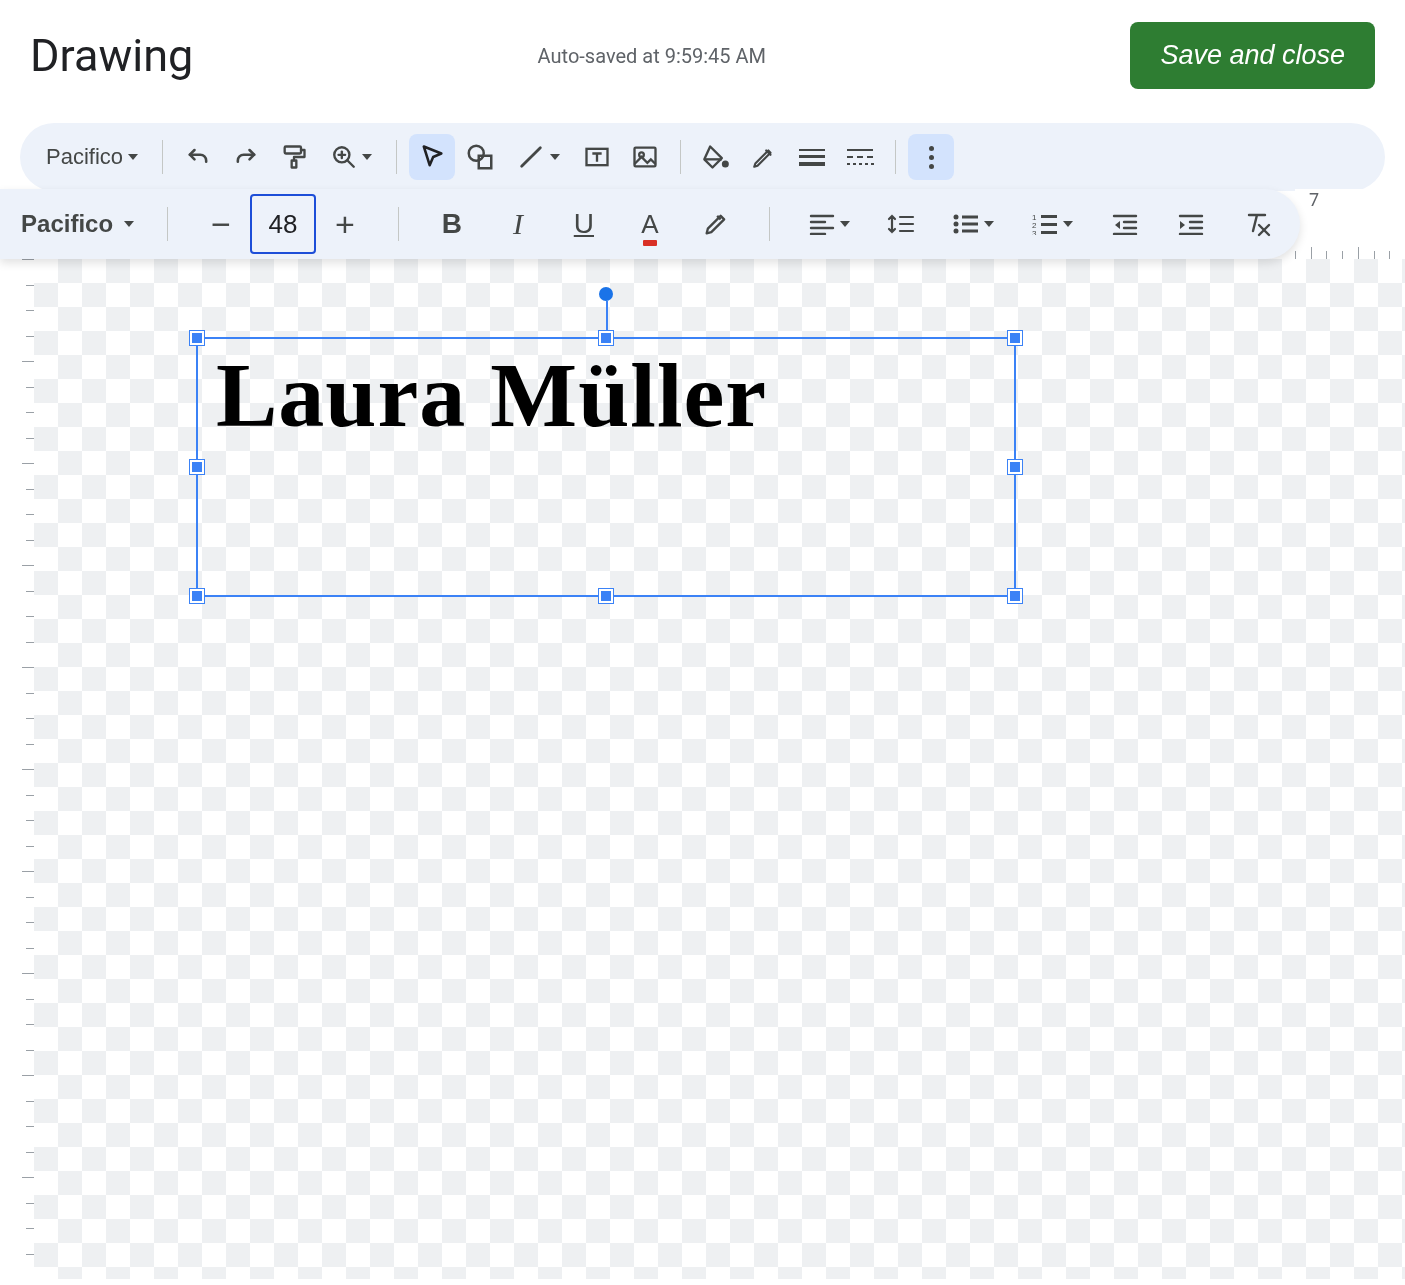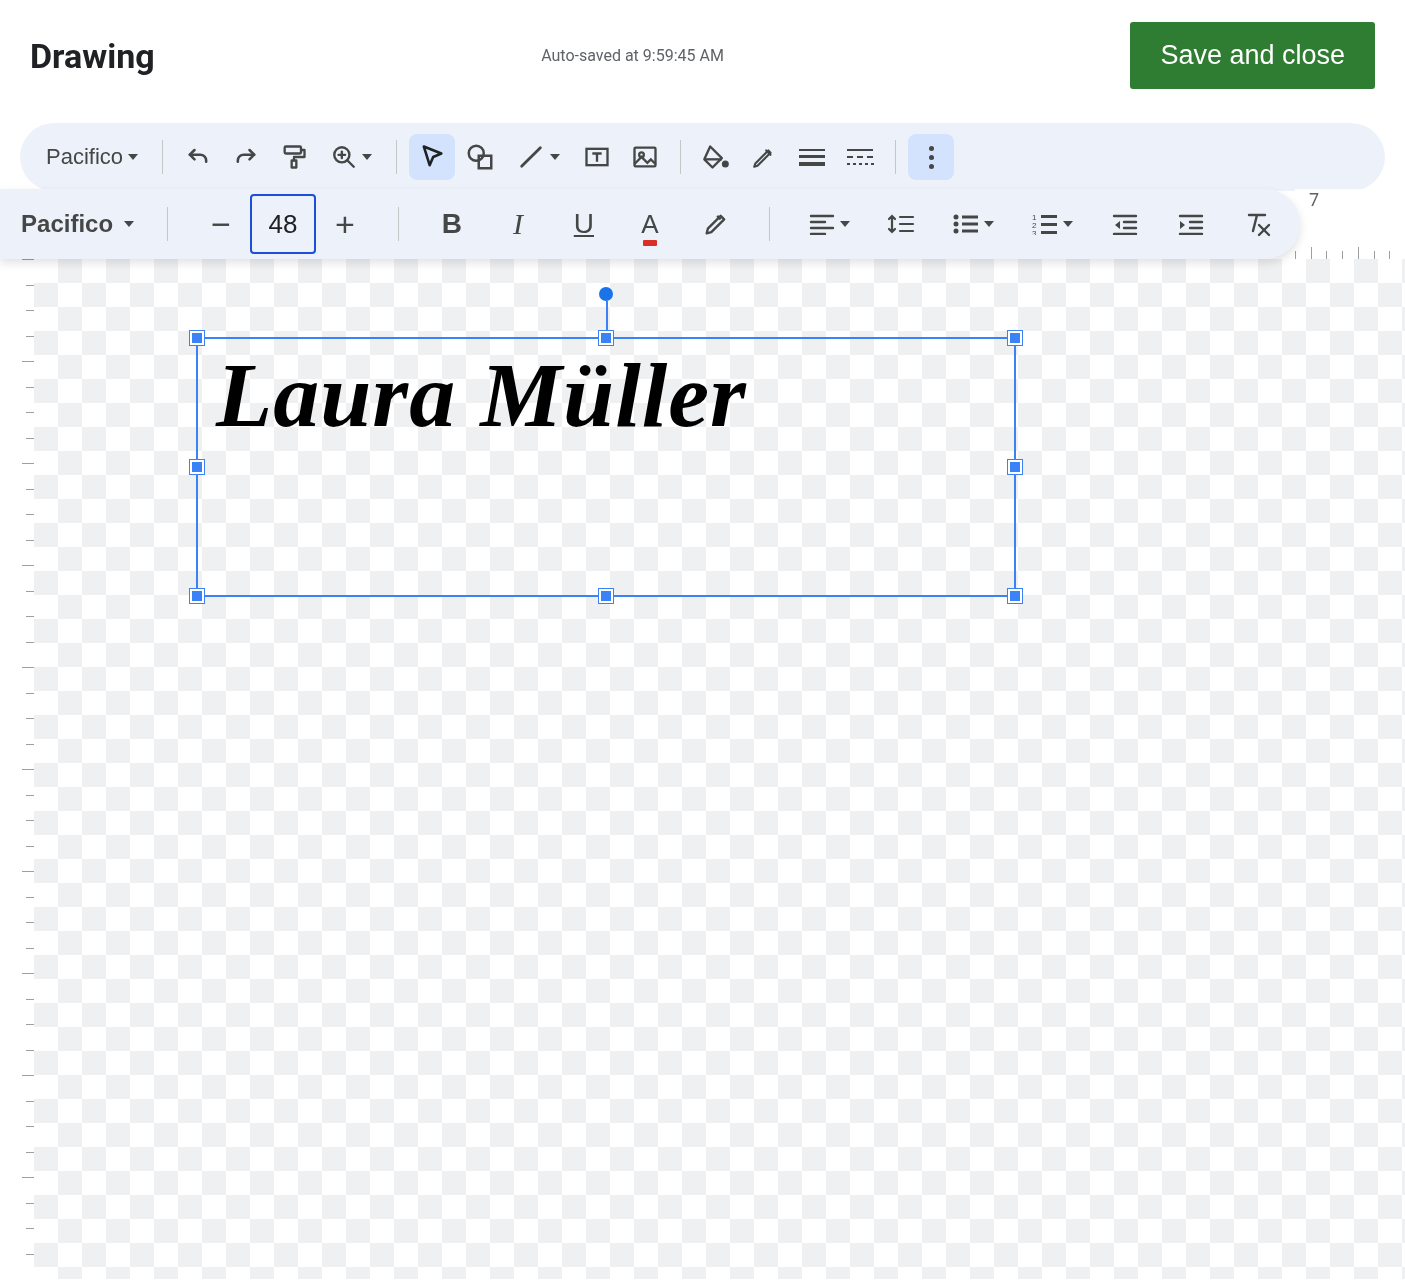--- a/index.html
+++ b/index.html
@@ -1,24 +1,24 @@
 <!DOCTYPE html>
 <html><head>
 <meta charset="utf-8">
 <style>
   * { box-sizing: border-box; }
   html,body { margin:0; padding:0; font-family: "Google Sans", Roboto, Arial, sans-serif; color:#202124; background:#fff; }
   body { width:1405px; height:1285px; overflow:hidden; position:relative; }
 
   
   .header { display:flex; align-items:center; padding:22px 30px 10px 30px; }
-  .title  { font-size:34px; font-weight:700; color:#202124; flex:0 0 auto; }
-  .status { flex:1; text-align:center; font-size:16px; color:#5f6368; margin-left:-20px;}
-  .save-btn { background:#2e7d32; color:#fff; border:none; border-radius:3px;
-              font-size:27px; font-weight:500; padding:18px 30px; cursor:pointer; }
+  .title  { font-size:45px; font-weight:400; color:#202124; flex:0 0 auto; }
+  .status { flex:1; text-align:center; font-size:20px; color:#5f6368; margin-left:-20px;}
+  .save-btn { background:#2e7d32; color:#fff; border:none; border-radius:8px;
+              font-size:27px; font-weight:500; padding:18px 30px; cursor:pointer;font-style:italic; }
 
   
   .toolbar1-wrap { padding:0 20px; margin-top:24px; }
   .toolbar1 { background:#edf2fa; border-radius:40px; height:68px; display:flex;
               align-items:center; padding:0 14px; gap:2px; }
   .tb-btn { height:46px; min-width:46px; border:none; background:transparent; border-radius:8px;
             display:flex; align-items:center; justify-content:center; cursor:pointer;
             color:#444746; padding:0 6px; }
   .tb-btn.wide { padding:0 12px; }
   .tb-btn.active { background:#d3e3fd; }
@@ -76,21 +76,21 @@
   .handle { position:absolute; width:14px; height:14px; background:#3b82f6; border:2px solid #fff;
             box-shadow:0 0 0 1px #3b82f6; }
   .handle.tl{ left:-8px; top:-8px;} .handle.tm{ left:calc(50% - 7px); top:-8px;}
   .handle.tr{ right:-8px; top:-8px;} .handle.ml{ left:-8px; top:calc(50% - 7px);}
   .handle.mr{ right:-8px; top:calc(50% - 7px);} .handle.bl{ left:-8px; bottom:-8px;}
   .handle.bm{ left:calc(50% - 7px); bottom:-8px;} .handle.br{ right:-8px; bottom:-8px;}
   .rotate-handle{ position:absolute; left:calc(50% - 7px); top:-52px; width:14px; height:14px;
                   background:#1a73e8; border-radius:50%; }
   .rotate-line{ position:absolute; left:50%; top:-38px; width:2px; height:30px; background:#3b82f6;}
   .tb-content{ font-family:"Brush Script MT","Segoe Script","Comic Sans MS",cursive;
-               font-size:92px; font-weight:700; font-style:italic; line-height:1; padding:10px 18px;
+               font-size:92px; font-weight:700; line-height:1; padding:10px 18px;
                color:#000; letter-spacing:1px;}
 </style>
 </head>
 <body>
 
 <div class="header">
   <div class="title">Drawing</div>
   <div class="status">Auto-saved at 9:59:45 AM</div>
   <button class="save-btn">Save and close</button>
 </div>

